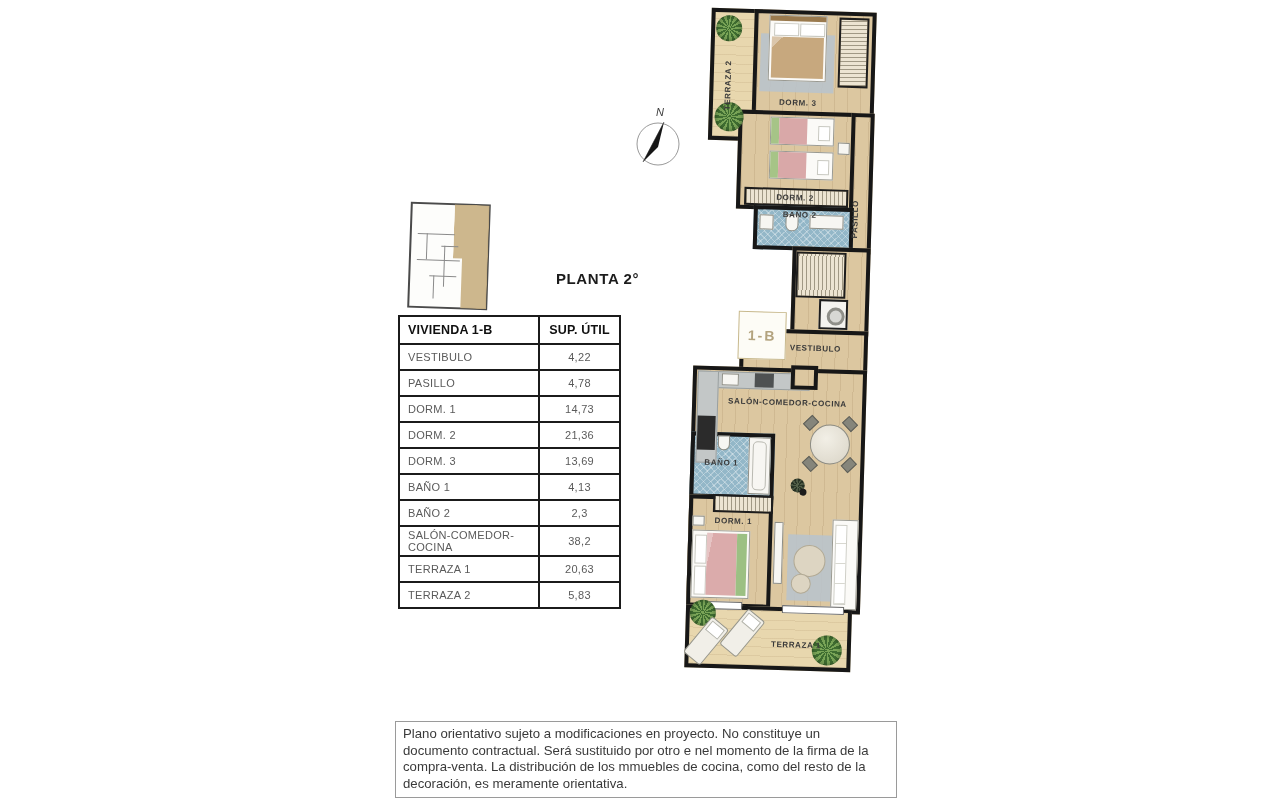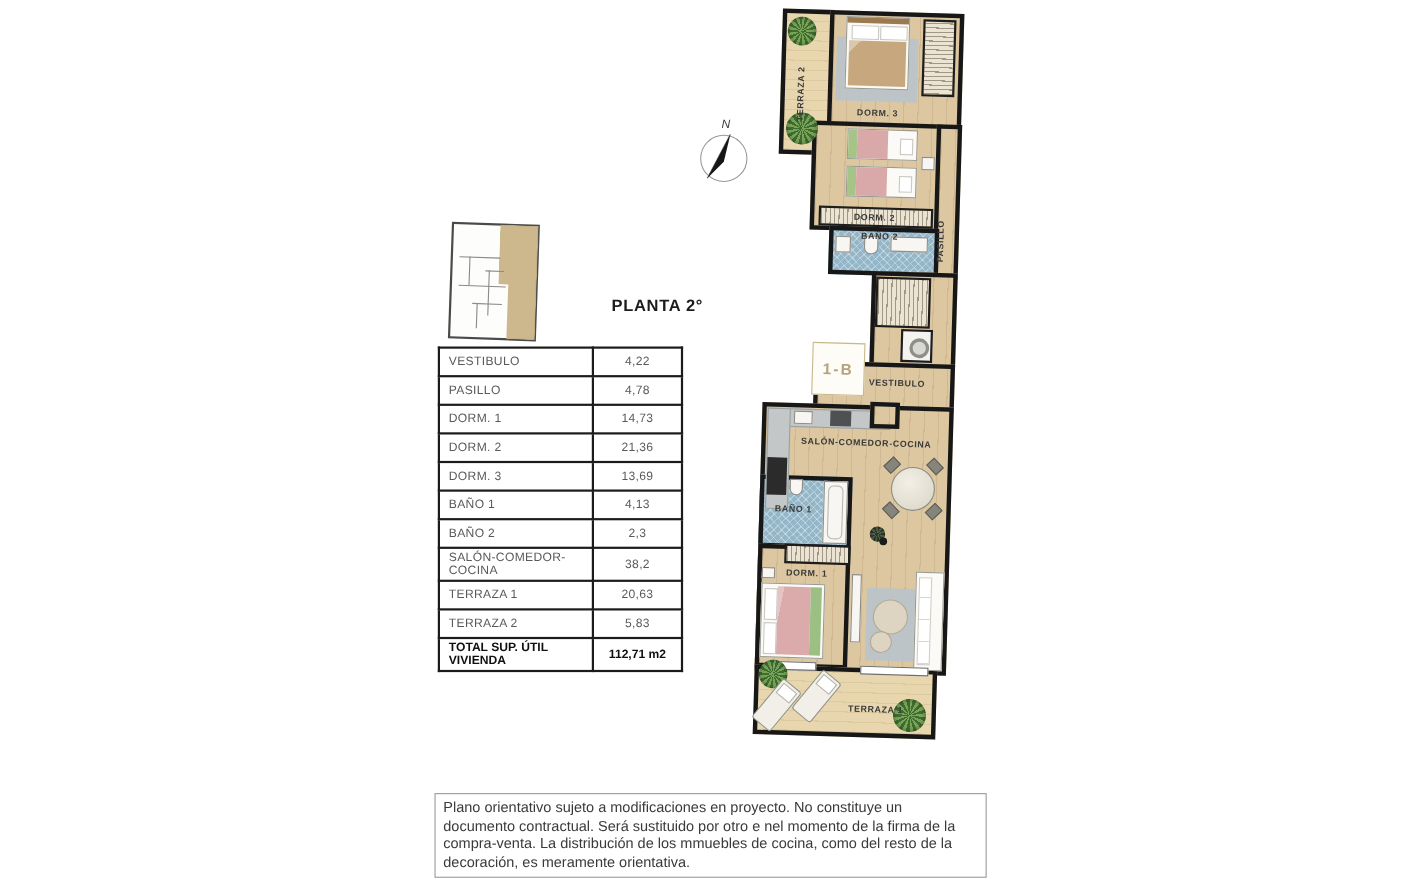--- a/index.html
+++ b/index.html
@@ -102,20 +102,24 @@
   <svg width="58" height="70" viewBox="0 0 58 70">
     <text x="30" y="14" font-size="11" font-style="italic" fill="#3c3c3c" text-anchor="middle">N</text>
     <circle cx="28" cy="42" r="21" fill="none" stroke="#9a9a9a" stroke-width="1"></circle>
     <line x1="34" y1="20" x2="13" y2="60" stroke="#777" stroke-width="1"></line>
     <polygon points="34,20 13,60 28,45" fill="#161616"></polygon>
   </svg>
 </div>
 
 <table id="area-table" class="abs">
   <tbody>
+  <tr class="hdr">
+    <td class="c1">VIVIENDA 1-B</td>
+    <td class="c2">SUP. ÚTIL</td>
+  </tr>
   <tr class="row">
         <td class="c1">VESTIBULO</td>
         <td class="c2">4,22</td>
       </tr>
   <tr class="row">
         <td class="c1">PASILLO</td>
         <td class="c2">4,78</td>
       </tr>
   <tr class="row">
         <td class="c1">DORM. 1</td>
@@ -141,24 +145,20 @@
         <td class="c1">SALÓN-COMEDOR-COCINA</td>
         <td class="c2">38,2</td>
       </tr>
   <tr class="row">
         <td class="c1">TERRAZA 1</td>
         <td class="c2">20,63</td>
       </tr>
   <tr class="row">
         <td class="c1">TERRAZA 2</td>
         <td class="c2">5,83</td>
-      </tr>
-  <tr class="tot">
-        <td class="c1">TOTAL SUP. ÚTIL VIVIENDA</td>
-        <td class="c2">112,71 m2</td>
       </tr>
   </tbody>
 </table>
 
 <div id="plan" class="abs">
 
   <div class="room terrace" style="left:8px;top:0;width:48px;height:132px;"></div>
   <div class="room wood" style="left:51px;top:0;width:122px;height:106px;"></div>
   <div class="room wood" style="left:38px;top:101px;width:118px;height:99px;"></div>
   <div class="room wood" style="left:151px;top:101px;width:23px;height:141px;"></div>

